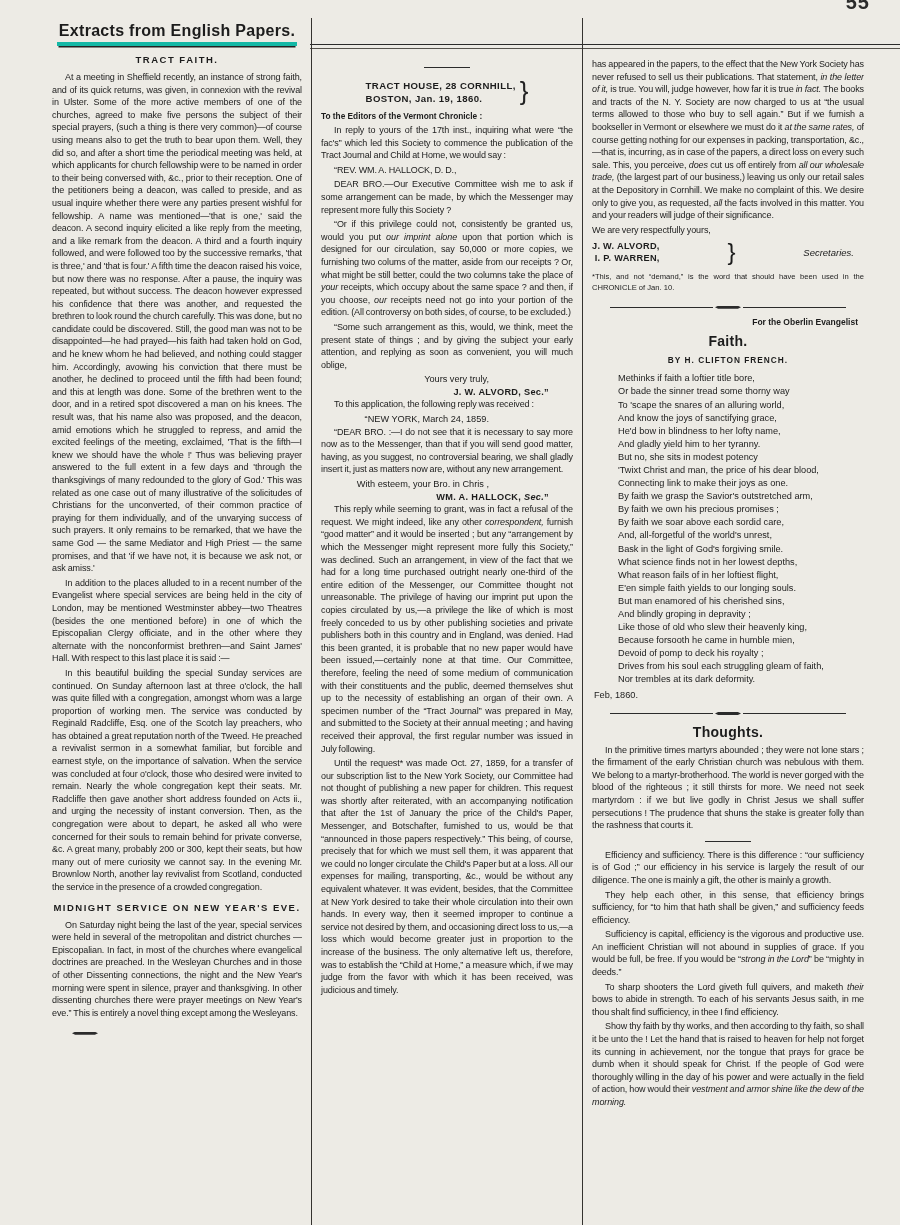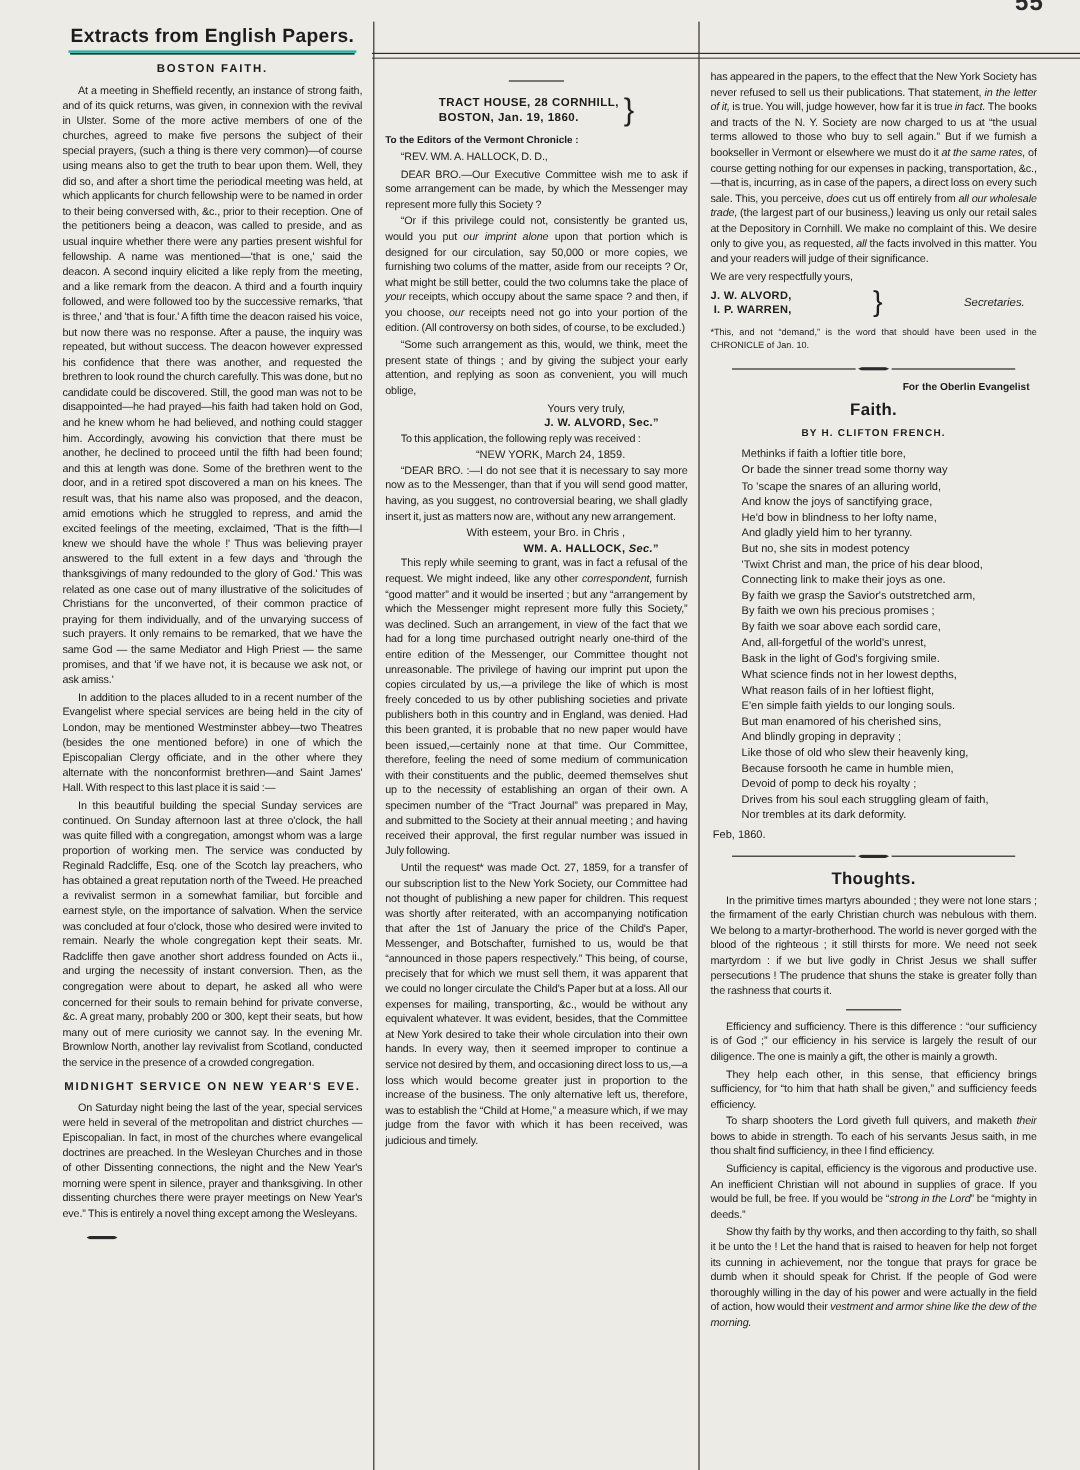--- a/index.html
+++ b/index.html
@@ -28,37 +28,37 @@
   .col3{ flex:1; padding-right:0; padding-top:40px;}
   .para{
     margin:0 0 2px 0; text-align:justify; text-indent:13px;
     font-size:9px; line-height:12.6px; letter-spacing:-0.1px; word-spacing:-0.4px;
   }
   .para.noindent{ text-indent:0; }
   .h1{
     text-align:center; font-weight:bold; font-size:16px; margin:6px 0 4px 0; letter-spacing:.3px;
   }
   .h1.underlined{ margin:0 auto 6px auto; width:fit-content; padding:0 2px 2px 2px;
-    border-bottom:2px solid #14b8a6; box-shadow:0 3px 0 -1.5px #222; }
+    border-bottom:4px solid #14b8a6; box-shadow:0 3px 0 -1.5px #222; }
   .h1.medium{ font-size:14px; }
   .h2{
     text-align:center; font-weight:bold; font-size:9.5px; letter-spacing:1.5px; margin:8px 0 6px 0;
   }
   .attr{ text-align:right; font-weight:bold; font-size:8.5px; margin:2px 6px 3px 0; }
   .rule-fancy{ display:flex; align-items:center; margin:10px 18px 6px 18px; height:8px;}
   .rule-fancy .line{ flex:1; border-top:1px solid #2b2b2b; }
   .rule-fancy .diamond{ width:26px; height:3px; background:#2b2b2b; margin:0 2px;
     clip-path:polygon(0 50%,12% 0,88% 0,100% 50%,88% 100%,12% 100%); }
   .rule-small{ width:46px; border-top:1px solid #2b2b2b; margin:9px auto 7px auto; }
   .dateline{ display:flex; justify-content:center; align-items:center; margin:8px 0 4px 0; }
   .dateline .dl-lines{ text-align:left; font-size:9.6px; font-weight:bold; line-height:13px; letter-spacing:.4px;}
   .dateline .brace{ font-size:26px; font-weight:normal; margin-left:4px; color:#222;}
   .salute{ font-weight:bold; font-size:8.3px; margin:4px 0 3px 0; }
   .sig{ text-align:right; font-size:9.2px; line-height:12.6px; }
-  .sig.s1{ margin-right:52px; }
+  .sig.s1{ margin-right:84px; }
   .sig.s2{ margin-right:24px; font-weight:bold; letter-spacing:.3px;text-align:right;}
   .sigpair{ display:flex; justify-content:space-between; align-items:center; margin:2px 10px 2px 0;}
   .sigpair .names{ text-align:right; font-size:9.2px; font-weight:bold; line-height:12.6px; letter-spacing:.3px;}
   .sigpair .brace{ font-size:24px; margin:0 3px; }
   .sigpair .role{ font-style:italic; font-size:9.5px; }
   .foot{ font-size:7.6px; line-height:10.5px; text-align:justify; margin:6px 0 2px 0; }
   .byline{ text-align:center; font-weight:bold; font-size:8.3px; letter-spacing:1px; margin:6px 0 7px 0;}
   .poem{ margin:2px 0 2px 26px; }
   .poem-line{ font-size:9.2px; line-height:13.1px; white-space:nowrap; overflow:hidden;}
   .datefoot{ font-size:9.2px; margin:3px 0 2px 2px; }
@@ -66,40 +66,41 @@
 </style>
 </head>
 <body>
 
 <div class="page">
   <div class="page-number">55</div>
   <div class="top-rule"></div>
   <div class="cols">
     <div class="col col1">
         <div class="h1 underlined">Extracts from English Papers.</div>
-        <div class="h2">BOSTON FAITH.</div>
+        <div class="h2">TRACT FAITH.</div>
         <div class="para">At a meeting in Sheffield recently, an instance of strong faith, and of its quick returns, was given, in connexion with the revival in Ulster.  Some of the more active members of one of the churches, agreed to make five persons the subject of their special prayers, (such a thing is there very common)—of course using means also to get the truth to bear upon them.  Well, they did so, and after a short time the periodical meeting was held, at which applicants for church fellowship were to be named in order to their being conversed with, &amp;c., prior to their reception.  One of the petitioners being a deacon, was called to preside, and as usual inquire whether there were any parties present wishful for fellowship.  A name was mentioned—'that is one,' said the deacon.  A second inquiry elicited a like reply from the meeting, and a like remark from the deacon.  A third and a fourth inquiry followed, and were followed too by the successive remarks, 'that is three,' and 'that is four.'  A fifth time the deacon raised his voice, but now there was no response.  After a pause, the inquiry was repeated, but without success.  The deacon however expressed his confidence that there was another, and requested the brethren to look round the church carefully.  This was done, but no candidate could be discovered.  Still, the good man was not to be disappointed—he had prayed—his faith had taken hold on God, and he knew whom he had believed, and nothing could stagger him.  Accordingly, avowing his conviction that there must be another, he declined to proceed until the fifth had been found; and this at length was done. Some of the brethren went to the door, and in a retired spot discovered a man on his knees.  The result was, that his name also was proposed, and the deacon, amid emotions which he struggled to repress, and amid the  excited feelings of the meeting, exclaimed, 'That is the fifth—I knew we should have the whole !'  Thus was believing prayer answered to the full extent in a few days and 'through the thanksgivings of many redounded to the glory of God.'  This was related as one case out of many illustrative of the solicitudes of Christians for the unconverted, of their common practice of praying for them individually, and of the unvarying success of such prayers. It only remains to be remarked, that we have the same God — the same Mediator and High Priest — the same promises, and that 'if we have not, it is because we ask not, or ask amiss.'</div>
         <div class="para">In addition to the places alluded to in a recent number of the Evangelist where special services are being held in the city of London, may be mentioned Westminster abbey—two Theatres (besides the one mentioned before) in one of which the Episcopalian Clergy officiate, and in the other where they alternate with the nonconformist brethren—and Saint James' Hall.  With respect to this last place it is said :—</div>
         <div class="para">In this beautiful building the special Sunday services are continued.  On Sunday afternoon last at three o'clock, the hall was quite filled with a congregation, amongst whom was a large proportion of working men.  The service was conducted by Reginald Radcliffe, Esq. one of the Scotch lay preachers, who has obtained a great reputation north of the Tweed.  He preached a revivalist sermon in a somewhat familiar, but forcible and earnest style, on the importance of salvation.  When the service was concluded at four o'clock, those who desired were invited to remain.  Nearly the whole congregation kept their seats. Mr. Radcliffe then gave another short address founded on Acts ii., and urging the necessity of instant conversion. Then, as the congregation were about to depart, he asked all who were concerned for their souls to remain behind for private converse, &amp;c.  A great many, probably 200 or 300, kept their seats, but how many out of mere curiosity we cannot say.  In the evening Mr. Brownlow North, another lay revivalist from Scotland, conducted the service in the presence of a crowded congregation.</div>
         <div class="h2">MIDNIGHT SERVICE ON NEW YEAR'S EVE.</div>
         <div class="para">On Saturday night being the last of the year, special services were held in several of the metropolitan and district churches — Episcopalian.  In fact, in most of the churches where evangelical doctrines are preached.  In the Wesleyan Churches and in those of other Dissenting connections, the night and the New Year's morning were spent in silence, prayer and thanksgiving.  In other dissenting churches there were prayer meetings on New Year's eve.”  This is entirely a novel thing except among the Wesleyans.</div>
         <div class="rule-fancy">
           <div class="diamond"></div>
         </div>
       </div>
     <div class="col col2">
         <div class="rule-small"></div>
         <div class="dateline">
           <div class="dl-lines">
             <div class="">TRACT HOUSE, 28 CORNHILL,</div>
             <div class="">BOSTON, Jan. 19, 1860.</div>
           </div>
           <div class="brace">}</div>
         </div>
         <div class="salute">To the Editors of the Vermont Chronicle :</div>
+        <div class="para">In reply to yours of the 17th inst., inquiring what were “the fac's” which led this Society to commence the publication of the Tract Journal and Child at Home, we would say :</div>
         <div class="para">“REV. WM. A. HALLOCK, D. D.,</div>
         <div class="para">DEAR BRO.—Our Executive Committee wish me to ask if some arrangement can be made, by which the Messenger may represent more fully this Society ?</div>
         <div class="para">“Or if this privilege  could not, consistently be granted us, would you put <i>our imprint alone</i> upon that portion which is designed for our circulation, say 50,000 or more copies, we furnishing two colums of the matter, aside from our receipts ?  Or, what might be still better, could the two columns take the place of <i>your</i> receipts, which occupy about the same space ? and then, if you choose, <i>our</i> receipts need not go into your portion of the edition.  (All controversy on both sides, of course, to be excluded.)</div>
         <div class="para">“Some such arrangement as this, would, we think, meet the present state of things ; and by giving the subject your early attention, and replying as soon as convenient, you will much oblige,</div>
         <div class="sig s1">Yours very truly,</div>
         <div class="sig s2">J. W. ALVORD, Sec.”</div>
         <div class="para">To this application, the following reply was received :</div>
         <div class="sig s1">“NEW YORK, March 24, 1859.</div>
         <div class="para">“DEAR BRO. :—I do  not see that it is necessary to say more now as to the Messenger, than that if you will send good matter, having, as you suggest, no controversial bearing, we shall gladly insert it, just as matters now are, without any new arrangement.</div>
         <div class="sig s1">With esteem, your Bro. in Chris ,</div>
@@ -157,18 +158,18 @@
         <div class="rule-fancy">
           <div class="line"></div>
           <div class="diamond"></div>
           <div class="line"></div>
         </div>
         <div class="h1 medium">Thoughts.</div>
         <div class="para">In the primitive times martyrs abounded ; they were not lone stars ; the firmament of the early Christian church was nebulous with them.  We belong to a martyr-brotherhood.  The world is never gorged with the blood of the righteous ; it still thirsts for more.  We need not seek martyrdom : if we but live godly in Christ Jesus we shall suffer persecutions !  The prudence that shuns the stake is greater folly than the rashness that courts it.</div>
         <div class="rule-small"></div>
         <div class="para">Efficiency and sufficiency.  There is this difference : “our sufficiency is of God ;” our efficiency in  his service is largely the result of our diligence.  The one is mainly a gift, the other is mainly a growth.</div>
         <div class="para">They help each other, in this sense, that efficiency brings sufficiency, for “to him that hath shall be given,” and sufficiency feeds efficiency.</div>
+        <div class="para">Sufficiency is capital, efficiency is the vigorous and productive use.  An inefficient Christian will not abound in supplies of  grace.  If you would be full, be free.  If you would be “<i>strong in the Lord</i>” be “mighty in deeds.”</div>
         <div class="para">To sharp shooters the Lord  giveth full quivers, and maketh <i>their</i> bows to abide in  strength.  To each of his servants Jesus saith, in me thou shalt  find  sufficiency, in thee I find efficiency.</div>
-        <div class="para">Sufficiency is capital, efficiency is the vigorous and productive use.  An inefficient Christian will not abound in supplies of  grace.  If you would be full, be free.  If you would be “<i>strong in the Lord</i>” be “mighty in deeds.”</div>
         <div class="para">Show thy faith by thy works, and then  according to thy faith, so shall it be unto the !  Let the hand that is raised to heaven for help not forget its cunning in achievement, nor the tongue that prays for grace be dumb when it should speak for Christ.  If the people of God were thoroughly willing in the day of his power and were actually in the field of action, how would their <i>vestment and armor shine like the dew of the morning.</i></div>
       </div>
   </div>
 </div>
 
 </body></html>

